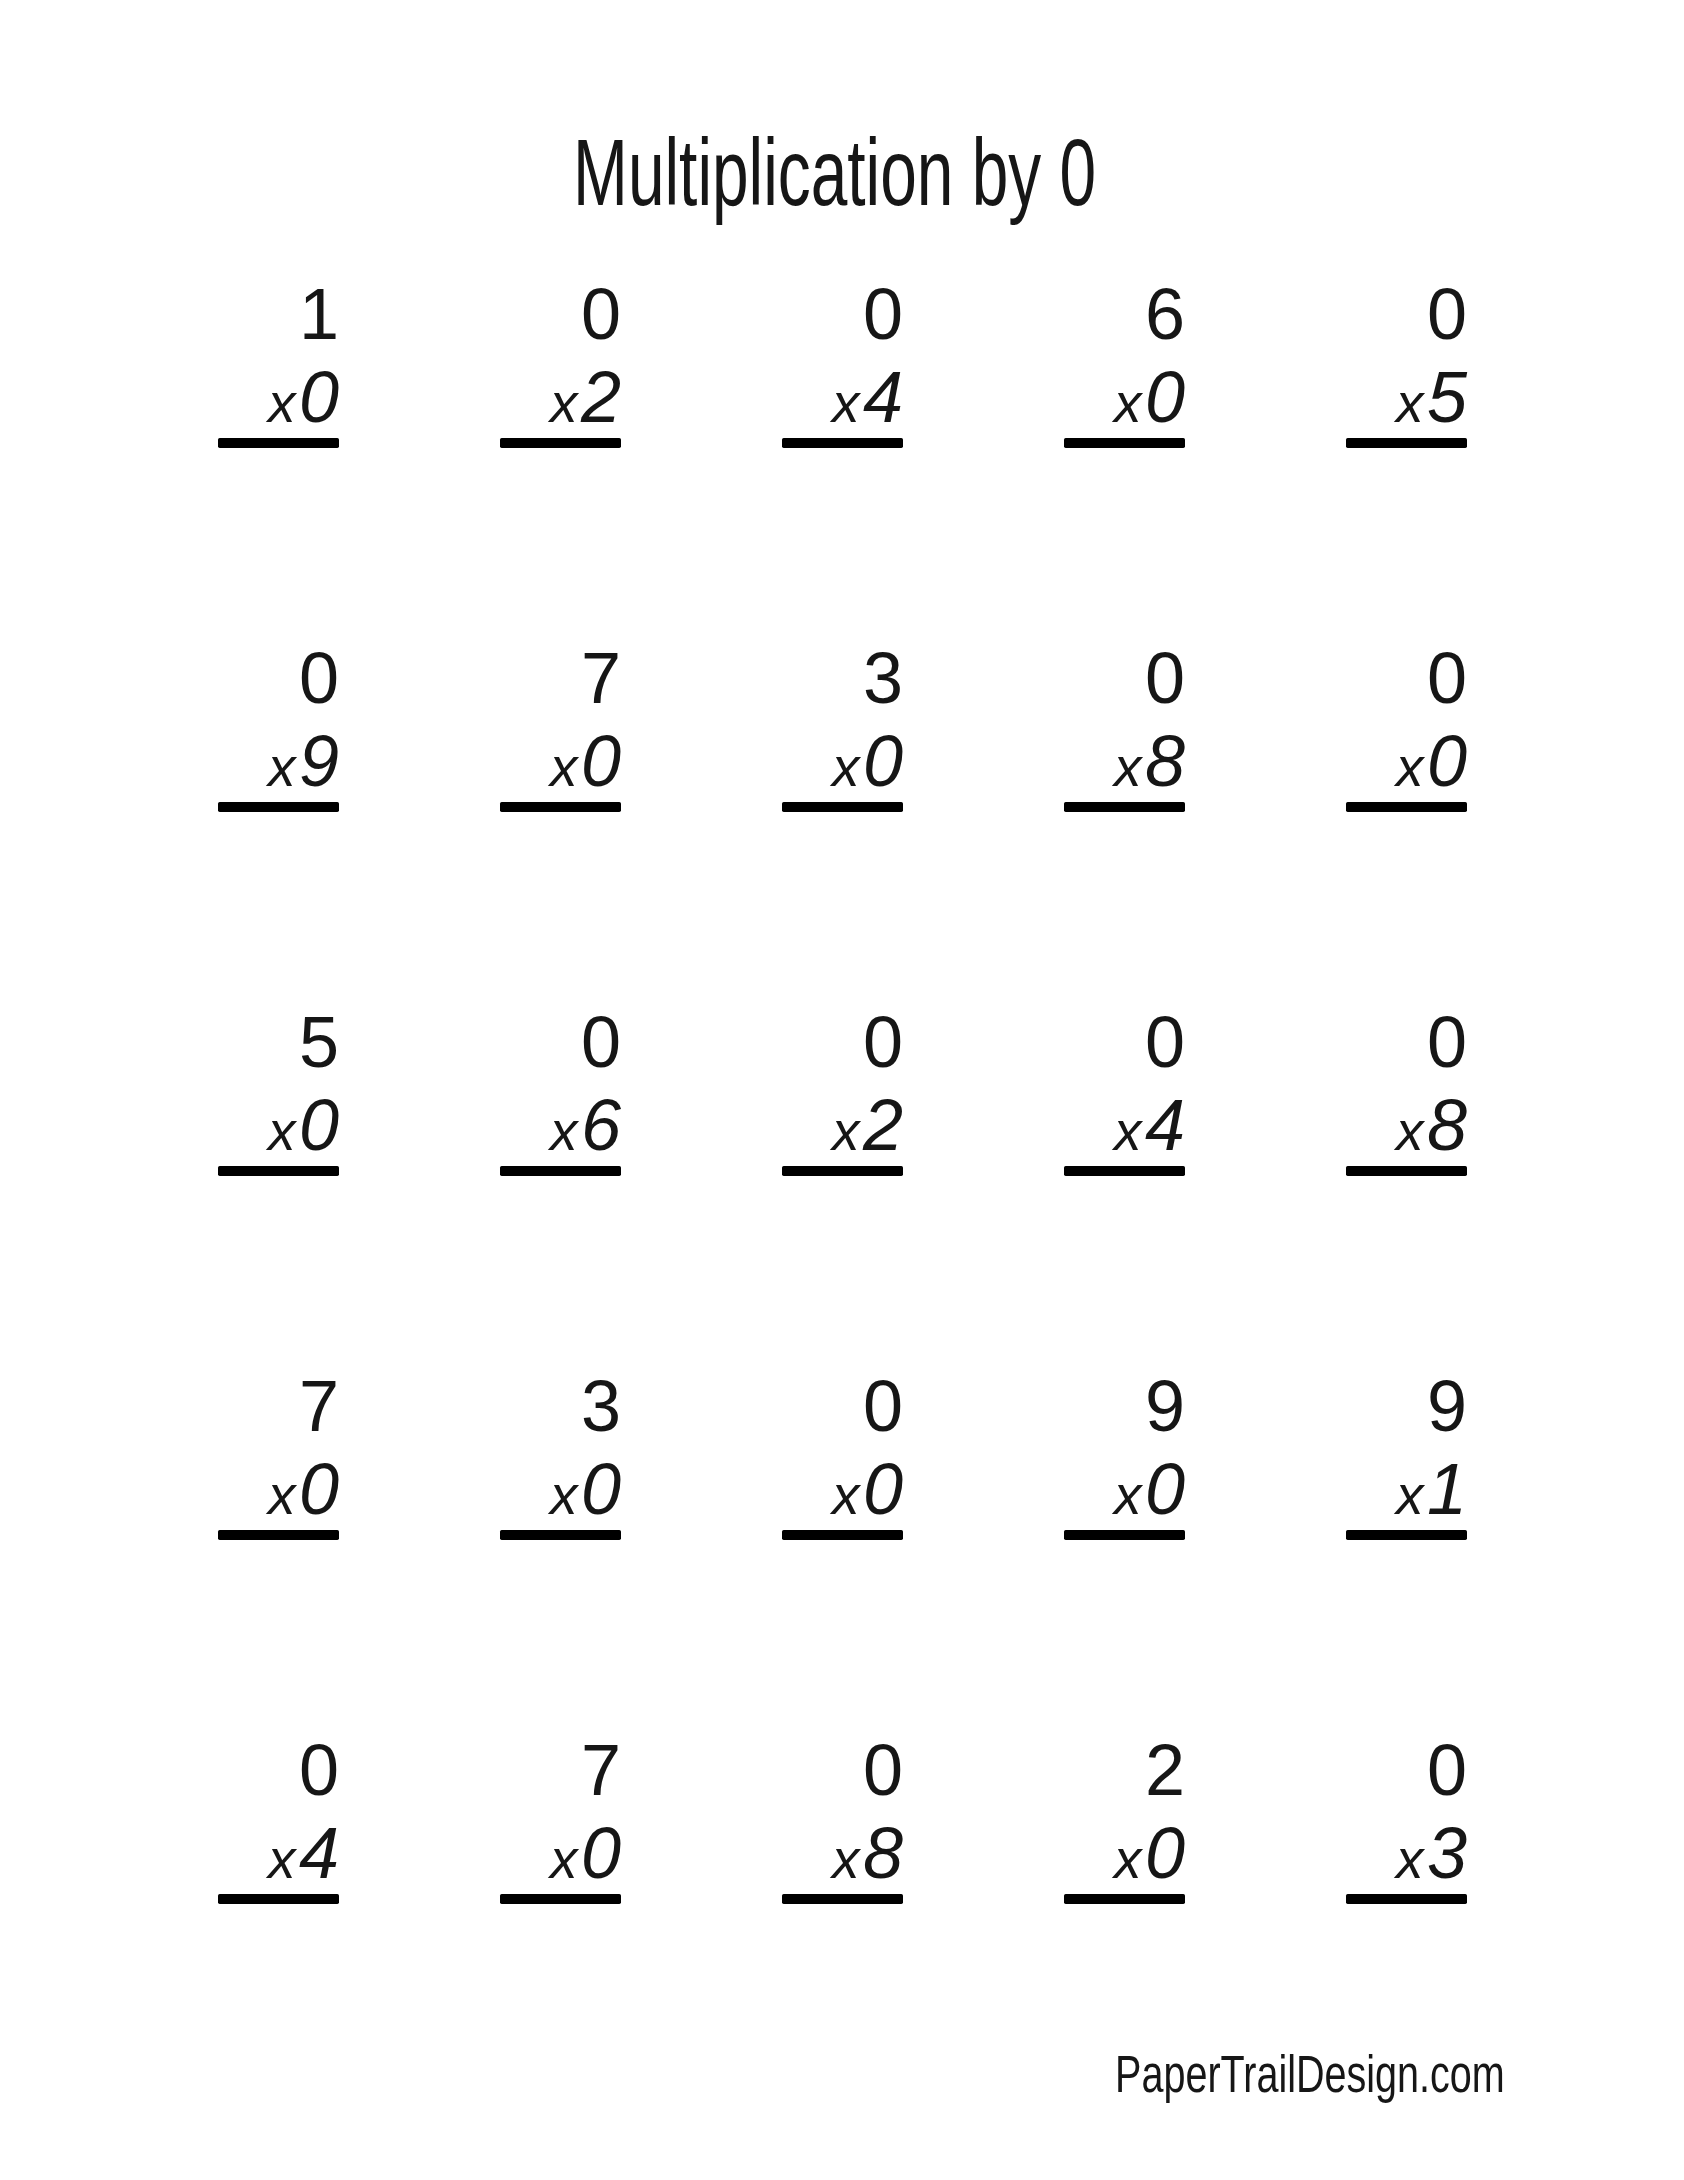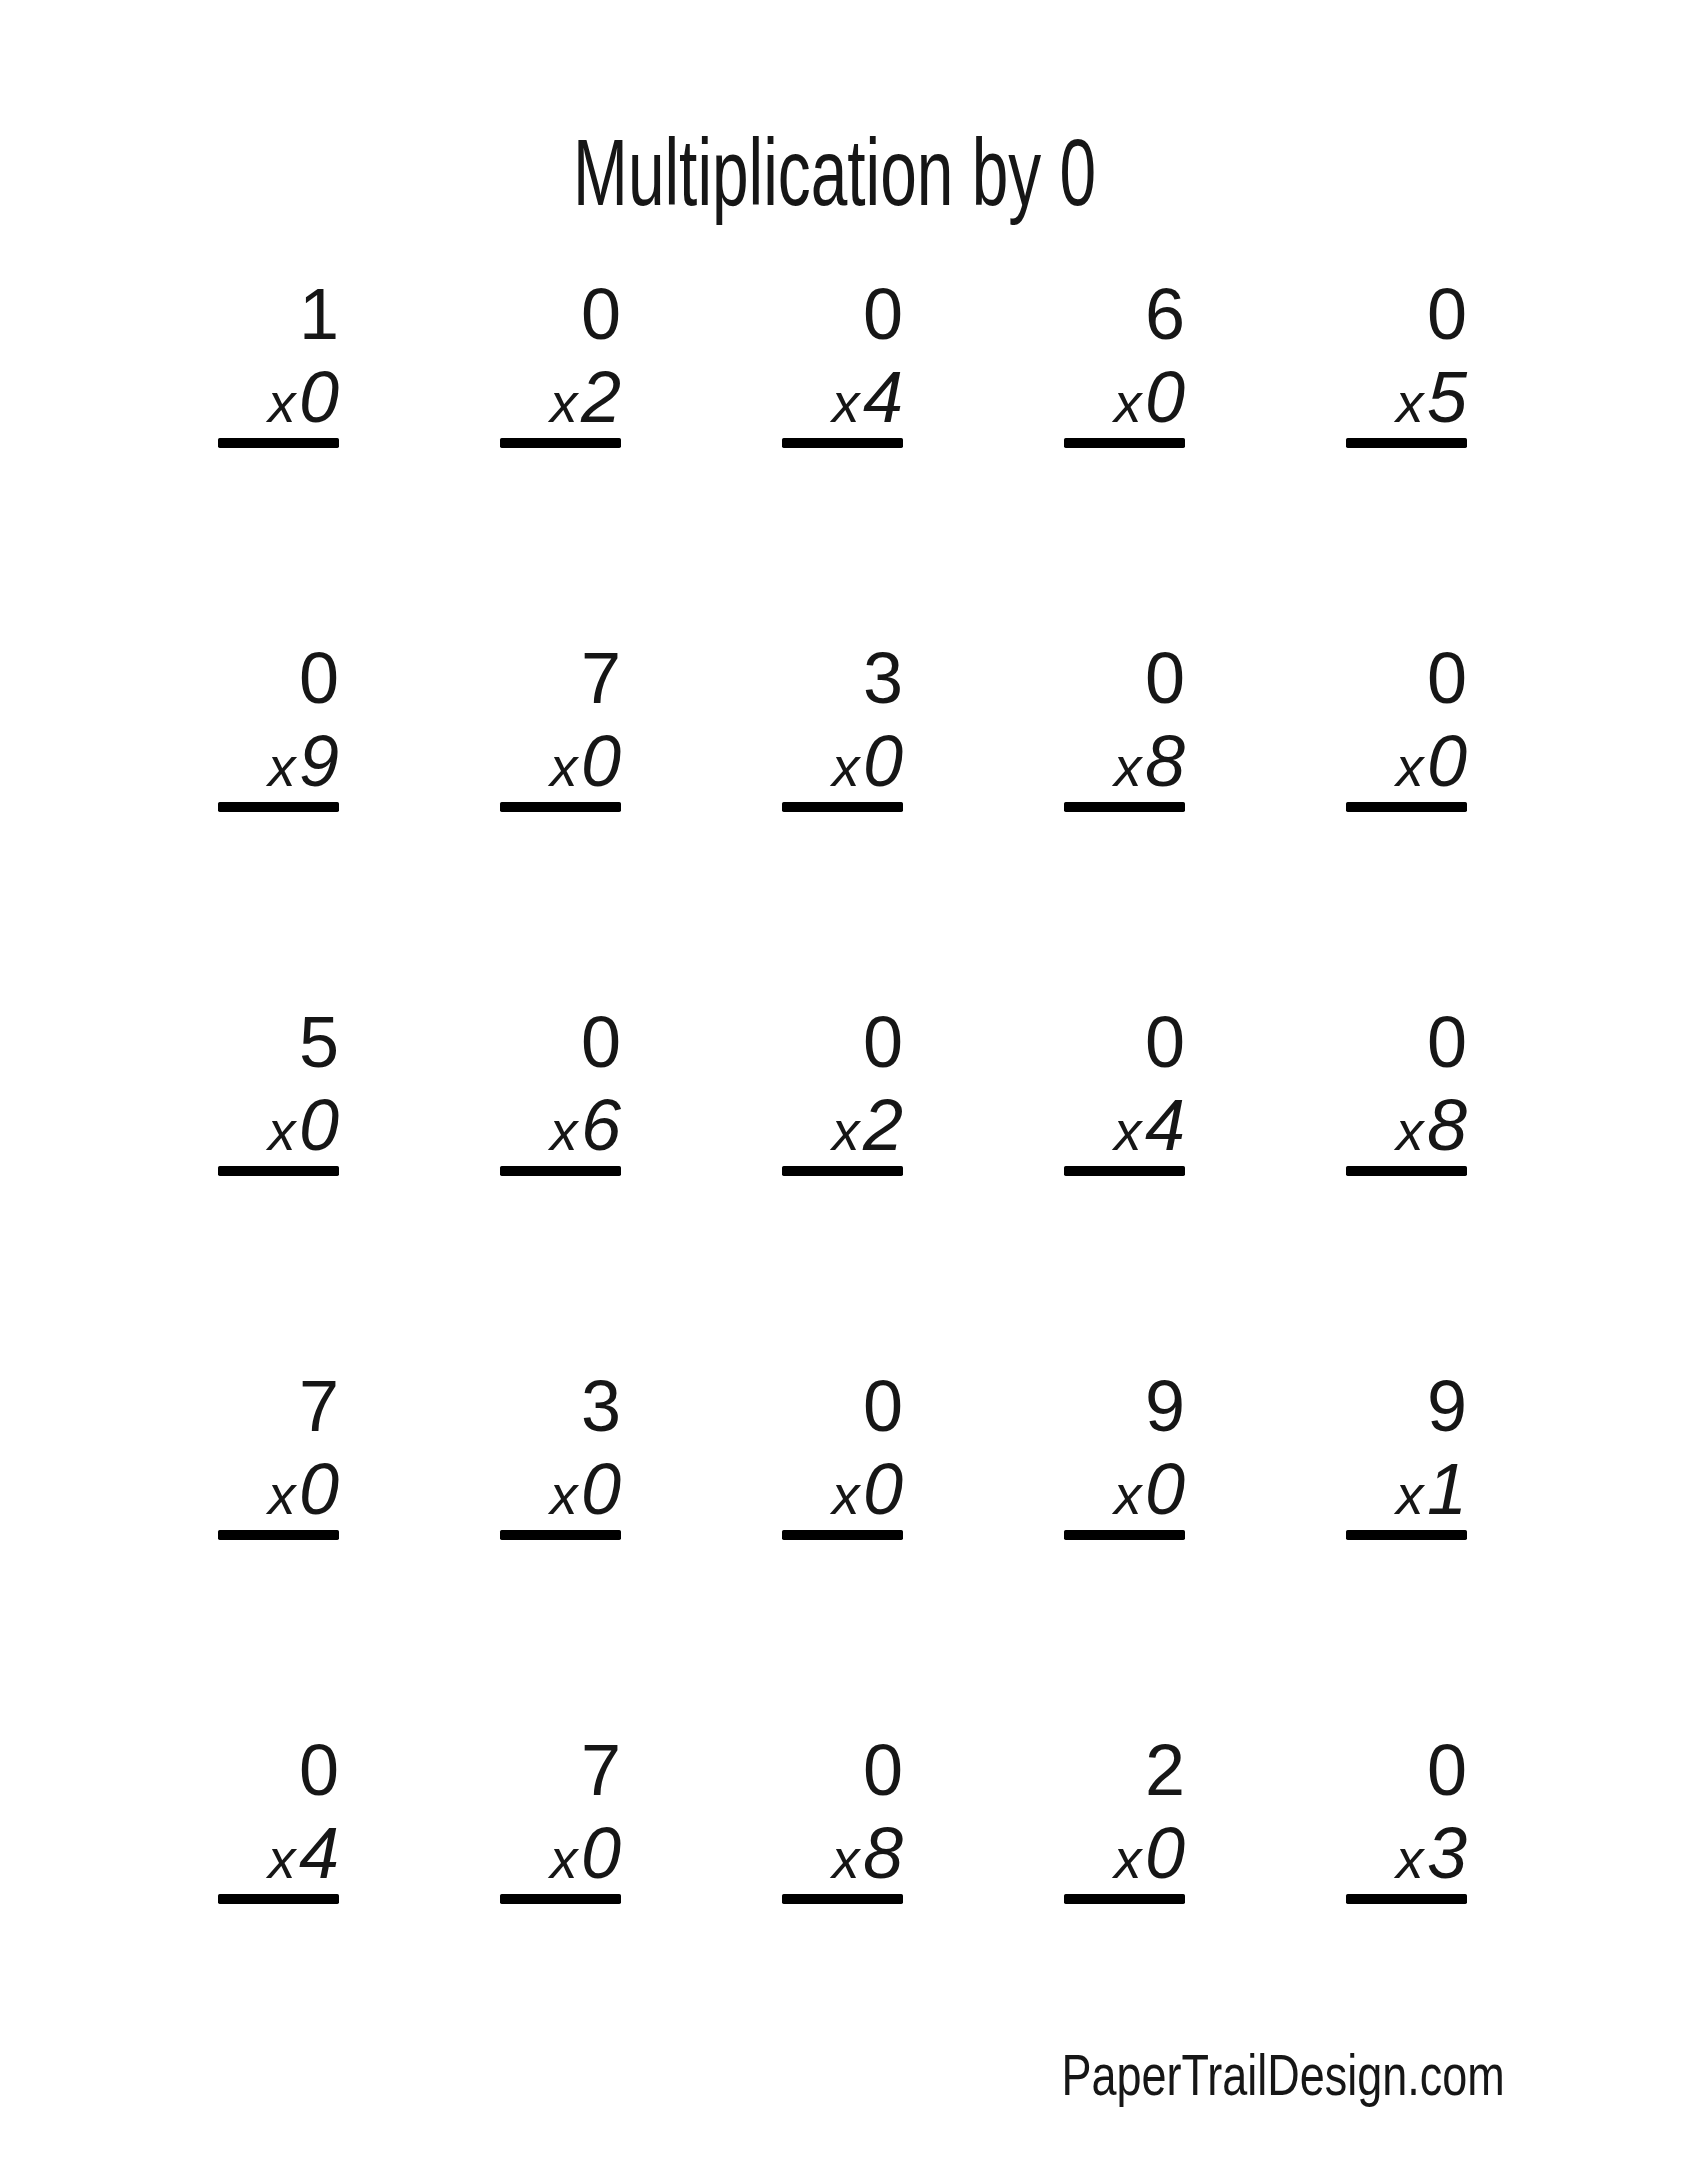--- a/index.html
+++ b/index.html
@@ -72,21 +72,21 @@
     margin-top: 6.8px;
     width: 121px;
     height: 10.2px;
     background: #000000;
     border-radius: 1.7px;
   }
   .footer {
     position: absolute;
     top: 2049px;
     right: 164px;
-    font-size: 58px;
+    font-size: 51px;
     line-height: 51px;
     white-space: nowrap;
   }
   .footer-inner {
     display: inline-block;
     transform: scaleX(0.775);
     transform-origin: 100% 50%;
     white-space: nowrap;
   }
 </style>

